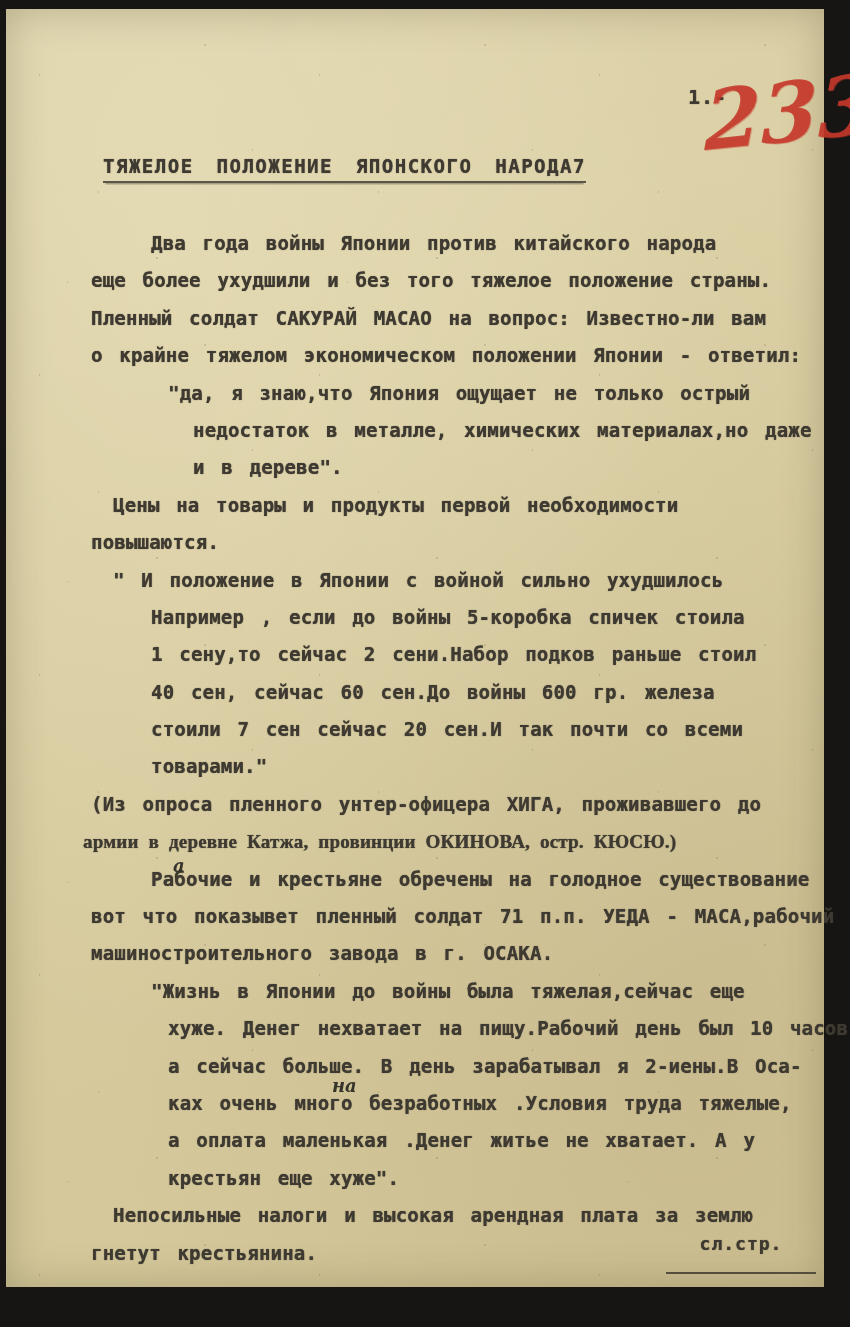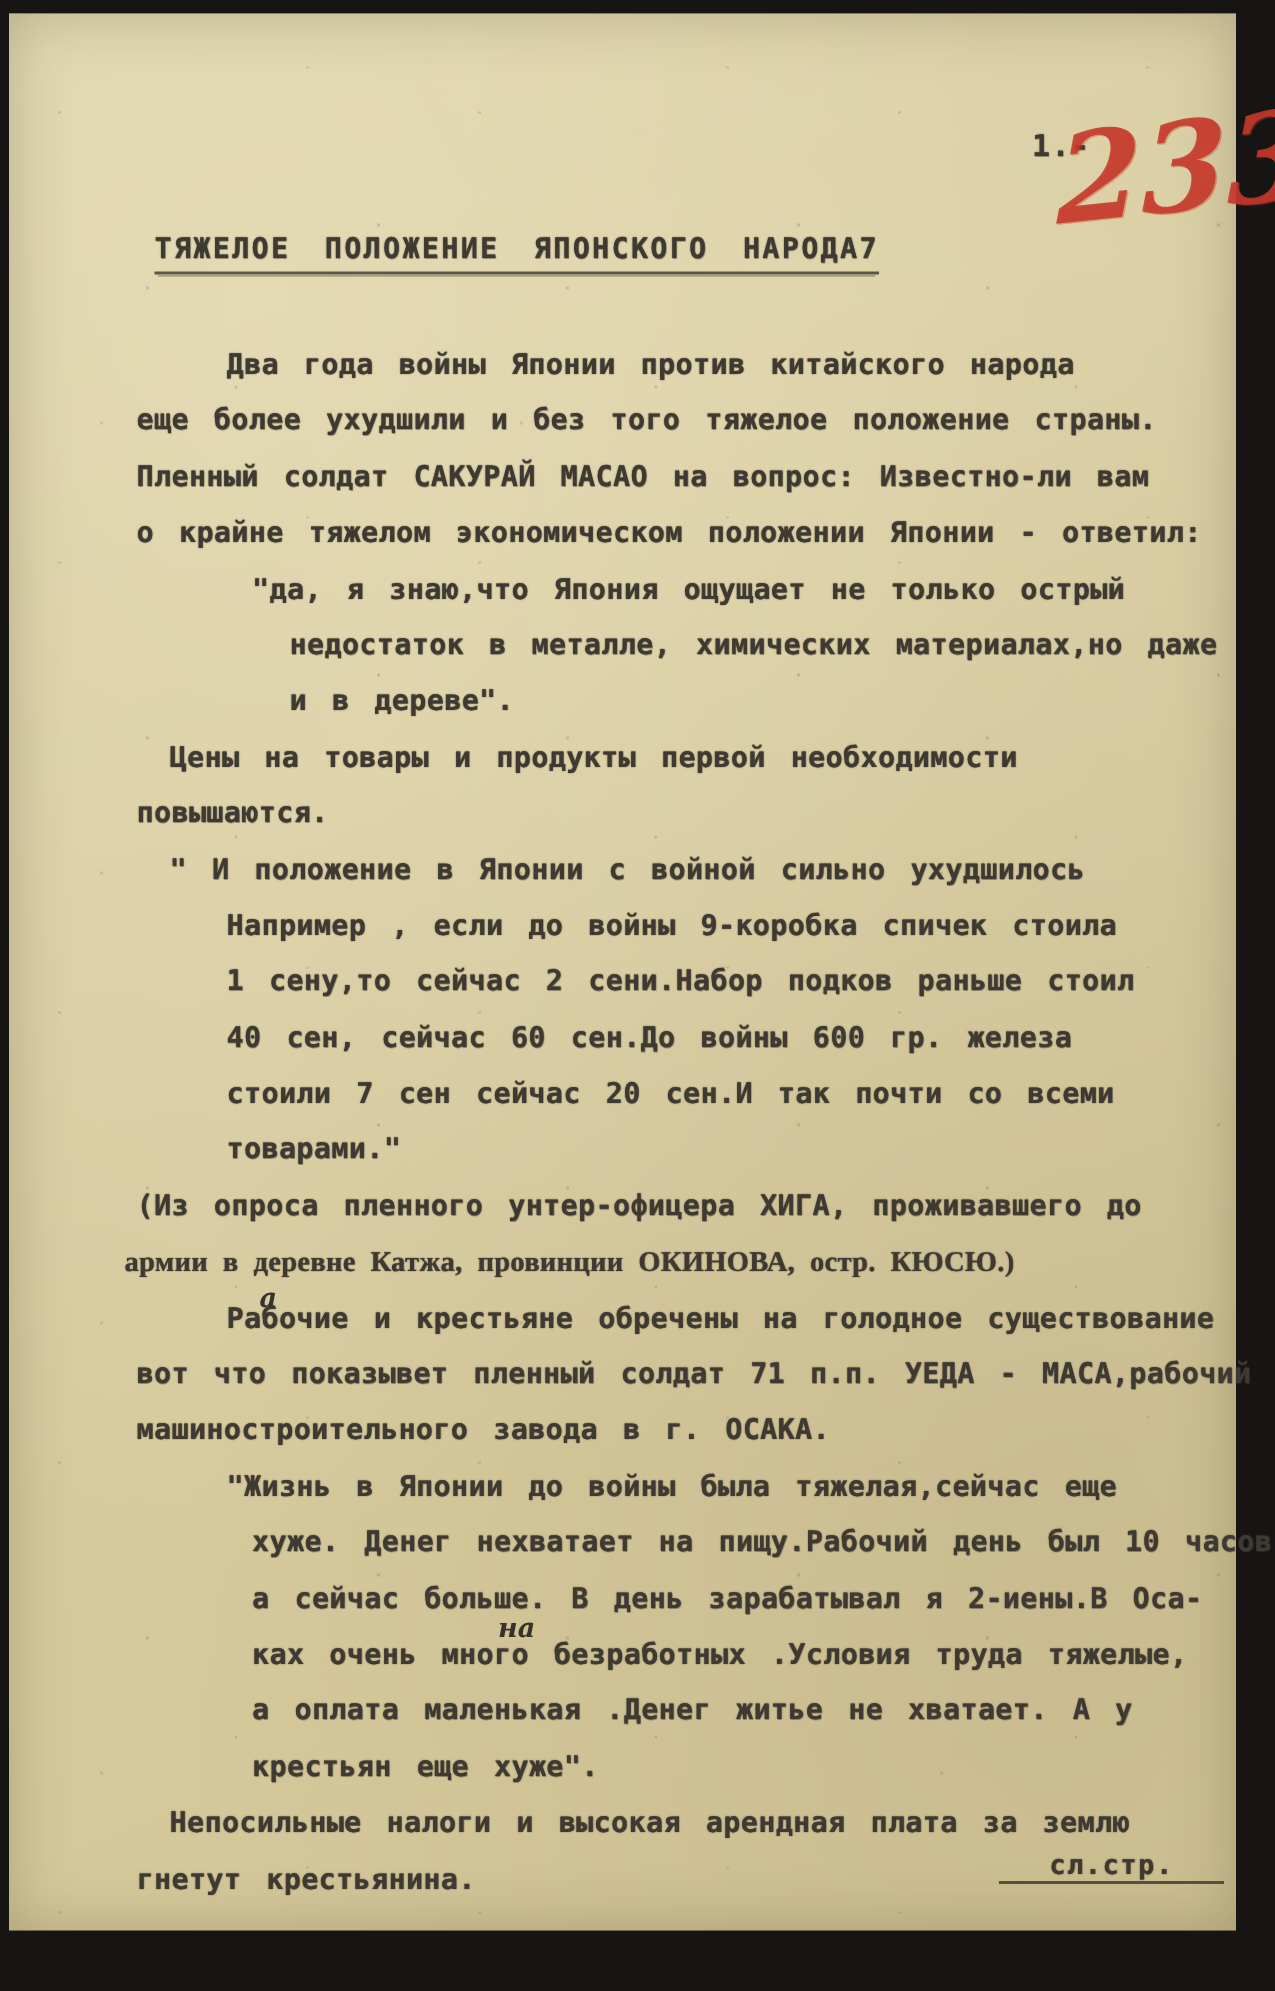--- a/index.html
+++ b/index.html
@@ -68,21 +68,21 @@
     position:absolute;
     font-family:"DejaVu Serif", serif;
     font-style:italic;font-weight:bold;
     font-size:18px;color:#36332b;
   }
   .hw-a{left:167px;top:846px;}
   .hw-na{left:326px;top:1066px;}
   .footer-note{
     position:absolute;left:660px;top:1224px;width:150px;
     font-size:18px;text-align:center;letter-spacing:1px;
-    padding-bottom:0;border-bottom:2.5px solid rgba(58,53,44,.8);
+    padding-bottom:18px;border-bottom:2.5px solid rgba(58,53,44,.8);
   }
 </style>
 </head>
 <body>
 
 <div class="scan-frame">
   <div class="paper">
     <div class="speckles"></div>
 
     <div class="page-num typed">1.-</div>
@@ -94,21 +94,21 @@
       <div class="line ind-d">Два года войны Японии против китайского народа</div>
       <div class="line ind-a">еще более ухудшили и без того тяжелое положение страны.</div>
       <div class="line ind-a">Пленный солдат САКУРАЙ МАСАО на вопрос: Известно-ли вам</div>
       <div class="line ind-a">о крайне тяжелом экономическом положении Японии - ответил:</div>
       <div class="line ind-e">"да, я знаю,что Япония ощущает не только острый</div>
       <div class="line ind-f">недостаток в металле, химических материалах,но даже</div>
       <div class="line ind-f">и в дереве".</div>
       <div class="line ind-c">Цены на товары и продукты первой необходимости</div>
       <div class="line ind-a">повышаются.</div>
       <div class="line ind-c">" И положение в Японии с войной сильно ухудшилось</div>
-      <div class="line ind-d">Например , если до войны 9-коробка спичек стоила</div>
+      <div class="line ind-d">Например , если до войны 5-коробка спичек стоила</div>
       <div class="line ind-d">1 сену,то сейчас 2 сени.Набор подков раньше стоил</div>
       <div class="line ind-d">40 сен, сейчас 60 сен.До войны 600 гр. железа</div>
       <div class="line ind-d">стоили 7 сен сейчас 20 сен.И так почти со всеми</div>
       <div class="line ind-d">товарами."</div>
       <div class="line ind-a">(Из опроса пленного унтер-офицера ХИГА, проживавшего до</div>
       <div class="line ind-b">армии в деревне Катжа, провинции ОКИНОВА, остр. КЮСЮ.)</div>
       <div class="line ind-d">Рабочие и крестьяне обречены на голодное существование</div>
       <div class="line ind-a">вот что показывет пленный солдат 71 п.п. УЕДА - МАСА,рабочий</div>
       <div class="line ind-a">машиностроительного завода в г. ОСАКА.</div>
       <div class="line ind-d">"Жизнь в Японии до войны была тяжелая,сейчас еще</div>

